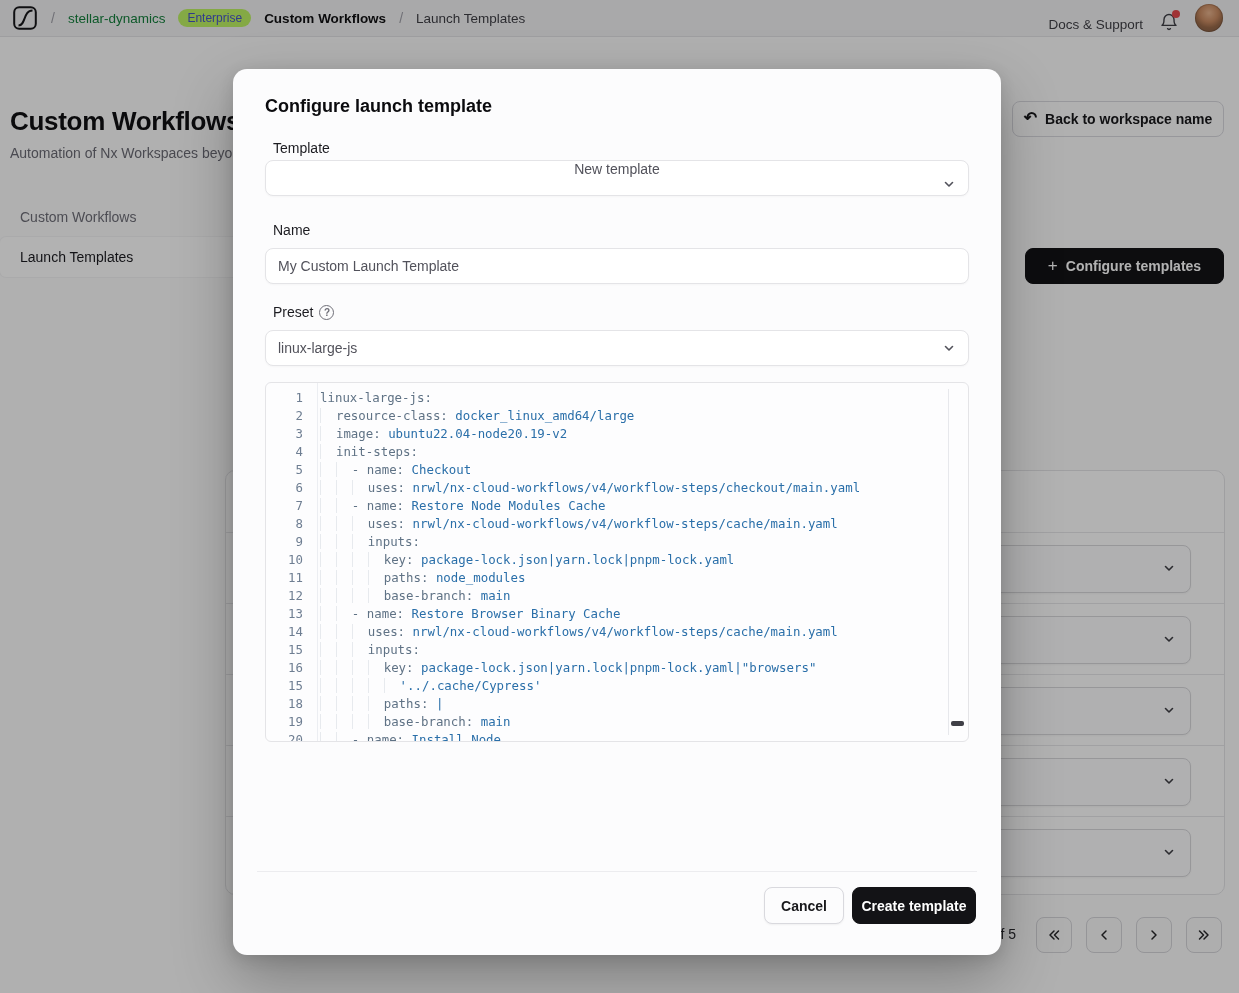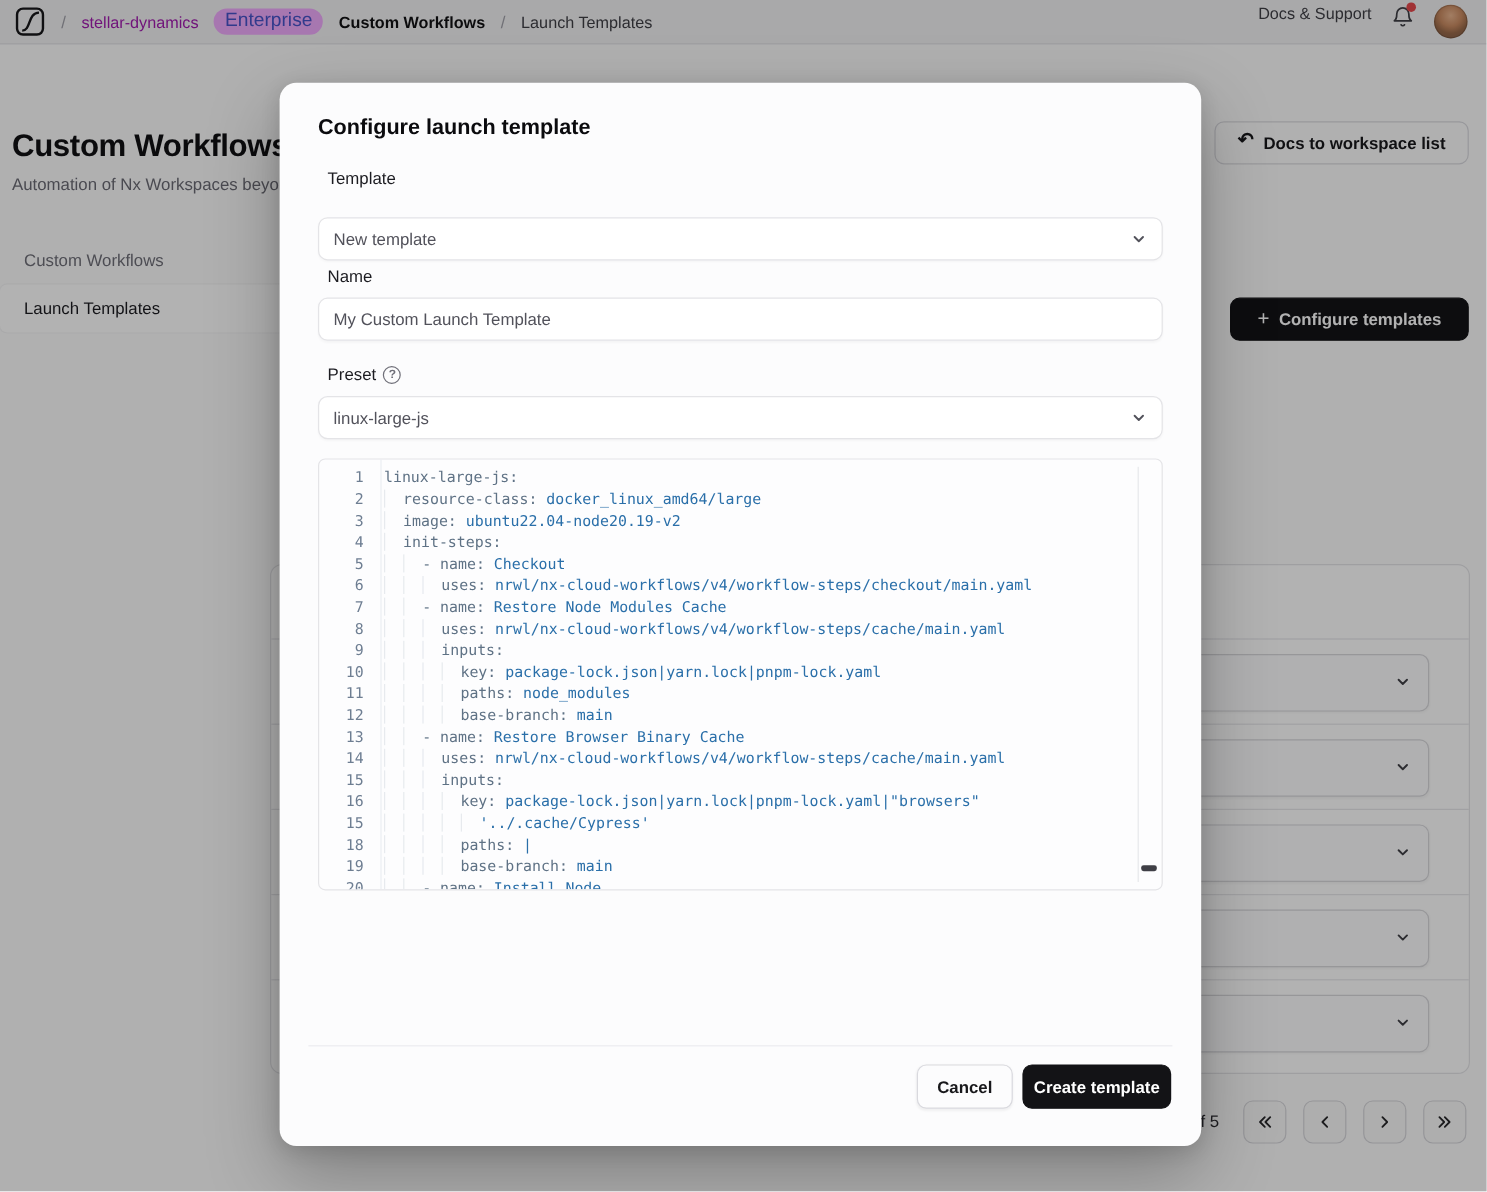--- a/index.html
+++ b/index.html
@@ -5,24 +5,24 @@
   html,body{margin:0;padding:0;}
   body{font-family:"Liberation Sans",sans-serif;background:#e5e5e5;}
   .screen{position:relative;width:1239px;height:993px;overflow:hidden;background:#fcfcfd;}
 
   
   .topnav{position:absolute;top:0;left:0;right:0;height:37px;background:#f3f3f4;
     border-bottom:1px solid #e2e2e6;display:flex;align-items:center;padding:0 16px 0 12px;
     font-size:13.5px;color:#3f3f46;z-index:1;box-sizing:border-box;}
   .crumbs{display:flex;align-items:center;gap:13px;}
   .slash{color:#a1a1aa;font-size:14px;}
-  .org{color:#a21caf;}
-  .badge{background:#f0abfc;color:#4754c9;font-size:16px;padding:3px 9px;border-radius:999px;line-height:1;}
+  .org{color:#15803d;}
+  .badge{background:#bef264;color:#4754c9;font-size:12px;padding:3px 9px;border-radius:999px;line-height:1;}
   .crumb-strong{color:#111113;font-weight:600;}
-  .nav-right{margin-left:auto;display:flex;align-items:flex-start;gap:16px;}
+  .nav-right{margin-left:auto;display:flex;align-items:flex-end;gap:16px;}
   .docs{color:#3f3f46;}
   .bell-wrap{position:relative;width:20px;height:20px;}
   .dot{position:absolute;top:-2px;right:-1px;width:8px;height:8px;border-radius:50%;background:#e5484d;}
   .avatar{width:28px;height:28px;border-radius:50%;
     background:radial-gradient(circle at 50% 32%, #e8b48e 0%, #c98b62 38%, #9a6a4a 62%, #7c5a45 100%);
     box-shadow:inset 0 0 0 1px rgba(0,0,0,.15);}
 
   
   .page-title{position:absolute;left:10px;top:89px;font-size:26px;font-weight:700;letter-spacing:-.3px;color:#111113;z-index:1;white-space:nowrap;}
   .page-sub{position:absolute;left:10px;top:131px;font-size:14px;color:#6b6b74;z-index:1;white-space:nowrap;}
@@ -119,21 +119,21 @@
       </span>
       <span class="avatar"></span>
     </div>
   </header>
 
   <h1 class="page-title">Custom Workflows</h1>
   <p class="page-sub">Automation of Nx Workspaces beyond</p>
 
   <button class="btn btn-light back-btn">
     <span class="undo-glyph">↶</span>
-    <span>Docs to workspace list</span>
+    <span>Back to workspace name</span>
   </button>
 
   <nav class="sidebar">
     <div class="side-item">
       <span>Custom Workflows</span>
     </div>
     <div class="side-item active">
       <span>Launch Templates</span>
     </div>
   </nav>
@@ -209,21 +209,21 @@
   </div>
 
   <div class="overlay"></div>
 
   <div class="modal">
     <div class="title">Configure launch template</div>
 
     <div class="f-label" style="top:71px;">
       <span>Template</span>
     </div>
-    <div class="field" style="top:112px;">
+    <div class="field" style="top:91px;flex-direction:column;">
       <span>New template</span>
       <svg class="chev" width="14" height="14" viewBox="0 0 14 14" fill="none" stroke="#52525b" stroke-width="1.6" stroke-linecap="round" stroke-linejoin="round">
           <path d="M3.5 5.5 L7 9 L10.5 5.5"></path>
         </svg>
     </div>
 
     <div class="f-label" style="top:153px;">
       <span>Name</span>
     </div>
     <div class="field" style="top:179px;">

